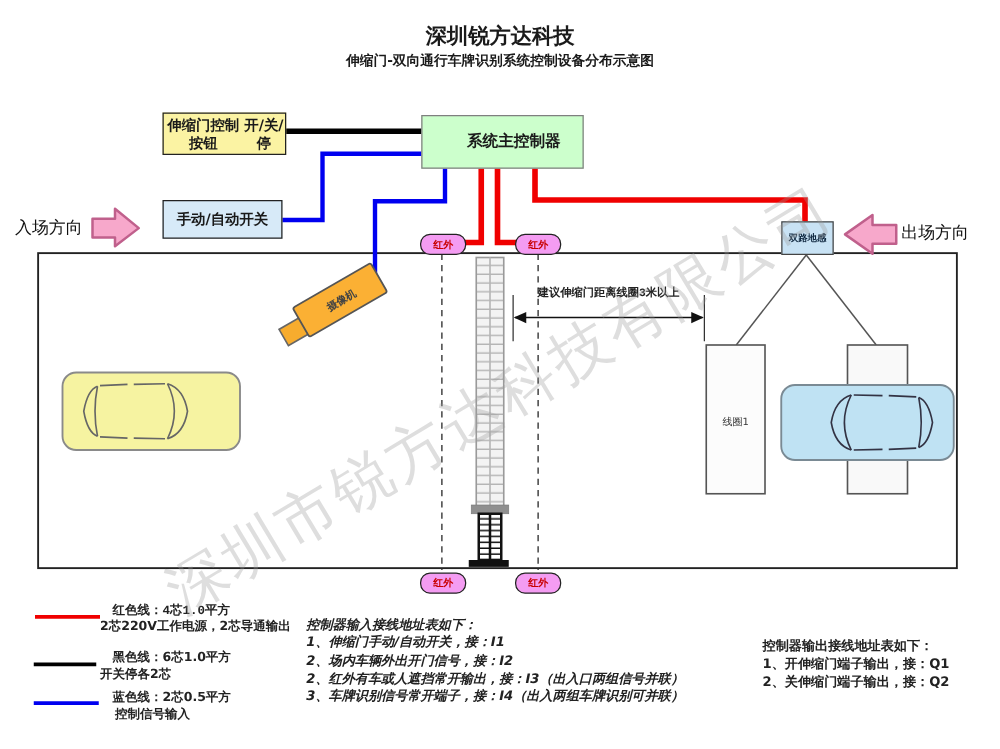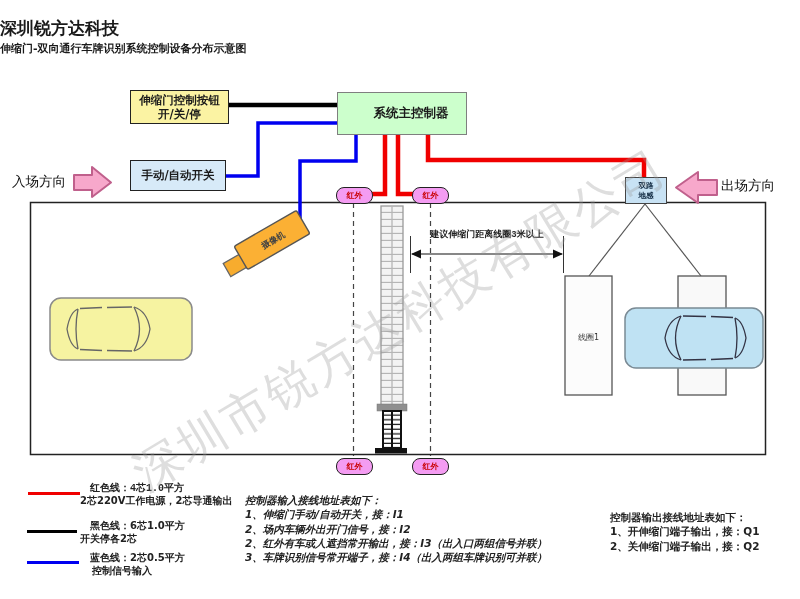--- a/index.html
+++ b/index.html
@@ -2,24 +2,24 @@
 <html><head>
 <meta charset="utf-8">
 <style>
   html,body{margin:0;padding:0;background:#fff;}
   body{font-family:"DejaVu Sans","Liberation Sans",sans-serif;}
   .canvas{position:relative;width:800px;height:599px;background:#fff;overflow:hidden;}
   .abs{position:absolute;}
   svg{display:block;}
   .layer{position:absolute;left:0;top:0;z-index:1;}
   .ui{z-index:2;}
-  .title{left:0;width:800px;font-weight:bold;color:#1a1a1a;}
+  .title{left:0;width:800px;text-align:center;font-weight:bold;color:#1a1a1a;}
   .title1{top:17px;font-size:17px;}
   .title2{top:41px;font-size:11px;}
-  .box{border:1px solid #222;display:flex;flex-direction:column;align-items:center;justify-content:center;
+  .box{border:1px solid #222;display:flex;flex-direction:row;align-items:center;justify-content:center;
        text-align:center;font-weight:600;color:#1a1a1a;}
   .gatebtn{left:130px;top:90px;width:97px;height:32px;background:#FBF3A3;font-size:11.5px;line-height:14px;}
   .ctrl{left:337px;top:92px;width:110px;height:41px;background:#CCFFCC;border-color:#7f7f7f;font-size:12.5px;padding-left:18px;}
   .sw{left:130px;top:160px;width:94px;height:29px;background:#D7EAF8;font-size:11.5px;}
   .dual{left:625px;top:177px;width:40px;height:25px;background:#C8E2F4;border-color:#444;
         font-size:7.5px;line-height:9.5px;color:#102840;}
   .ir{width:35px;height:15px;background:#F49CF2;border:1.3px solid #222;border-radius:8px;
       display:flex;align-items:center;justify-content:center;font-size:8px;font-weight:bold;color:#c80000;}
   .dir{font-size:13.5px;font-weight:normal;color:#111;}
   .coillbl{left:565px;top:276px;width:47px;height:122px;display:flex;align-items:center;justify-content:center;

